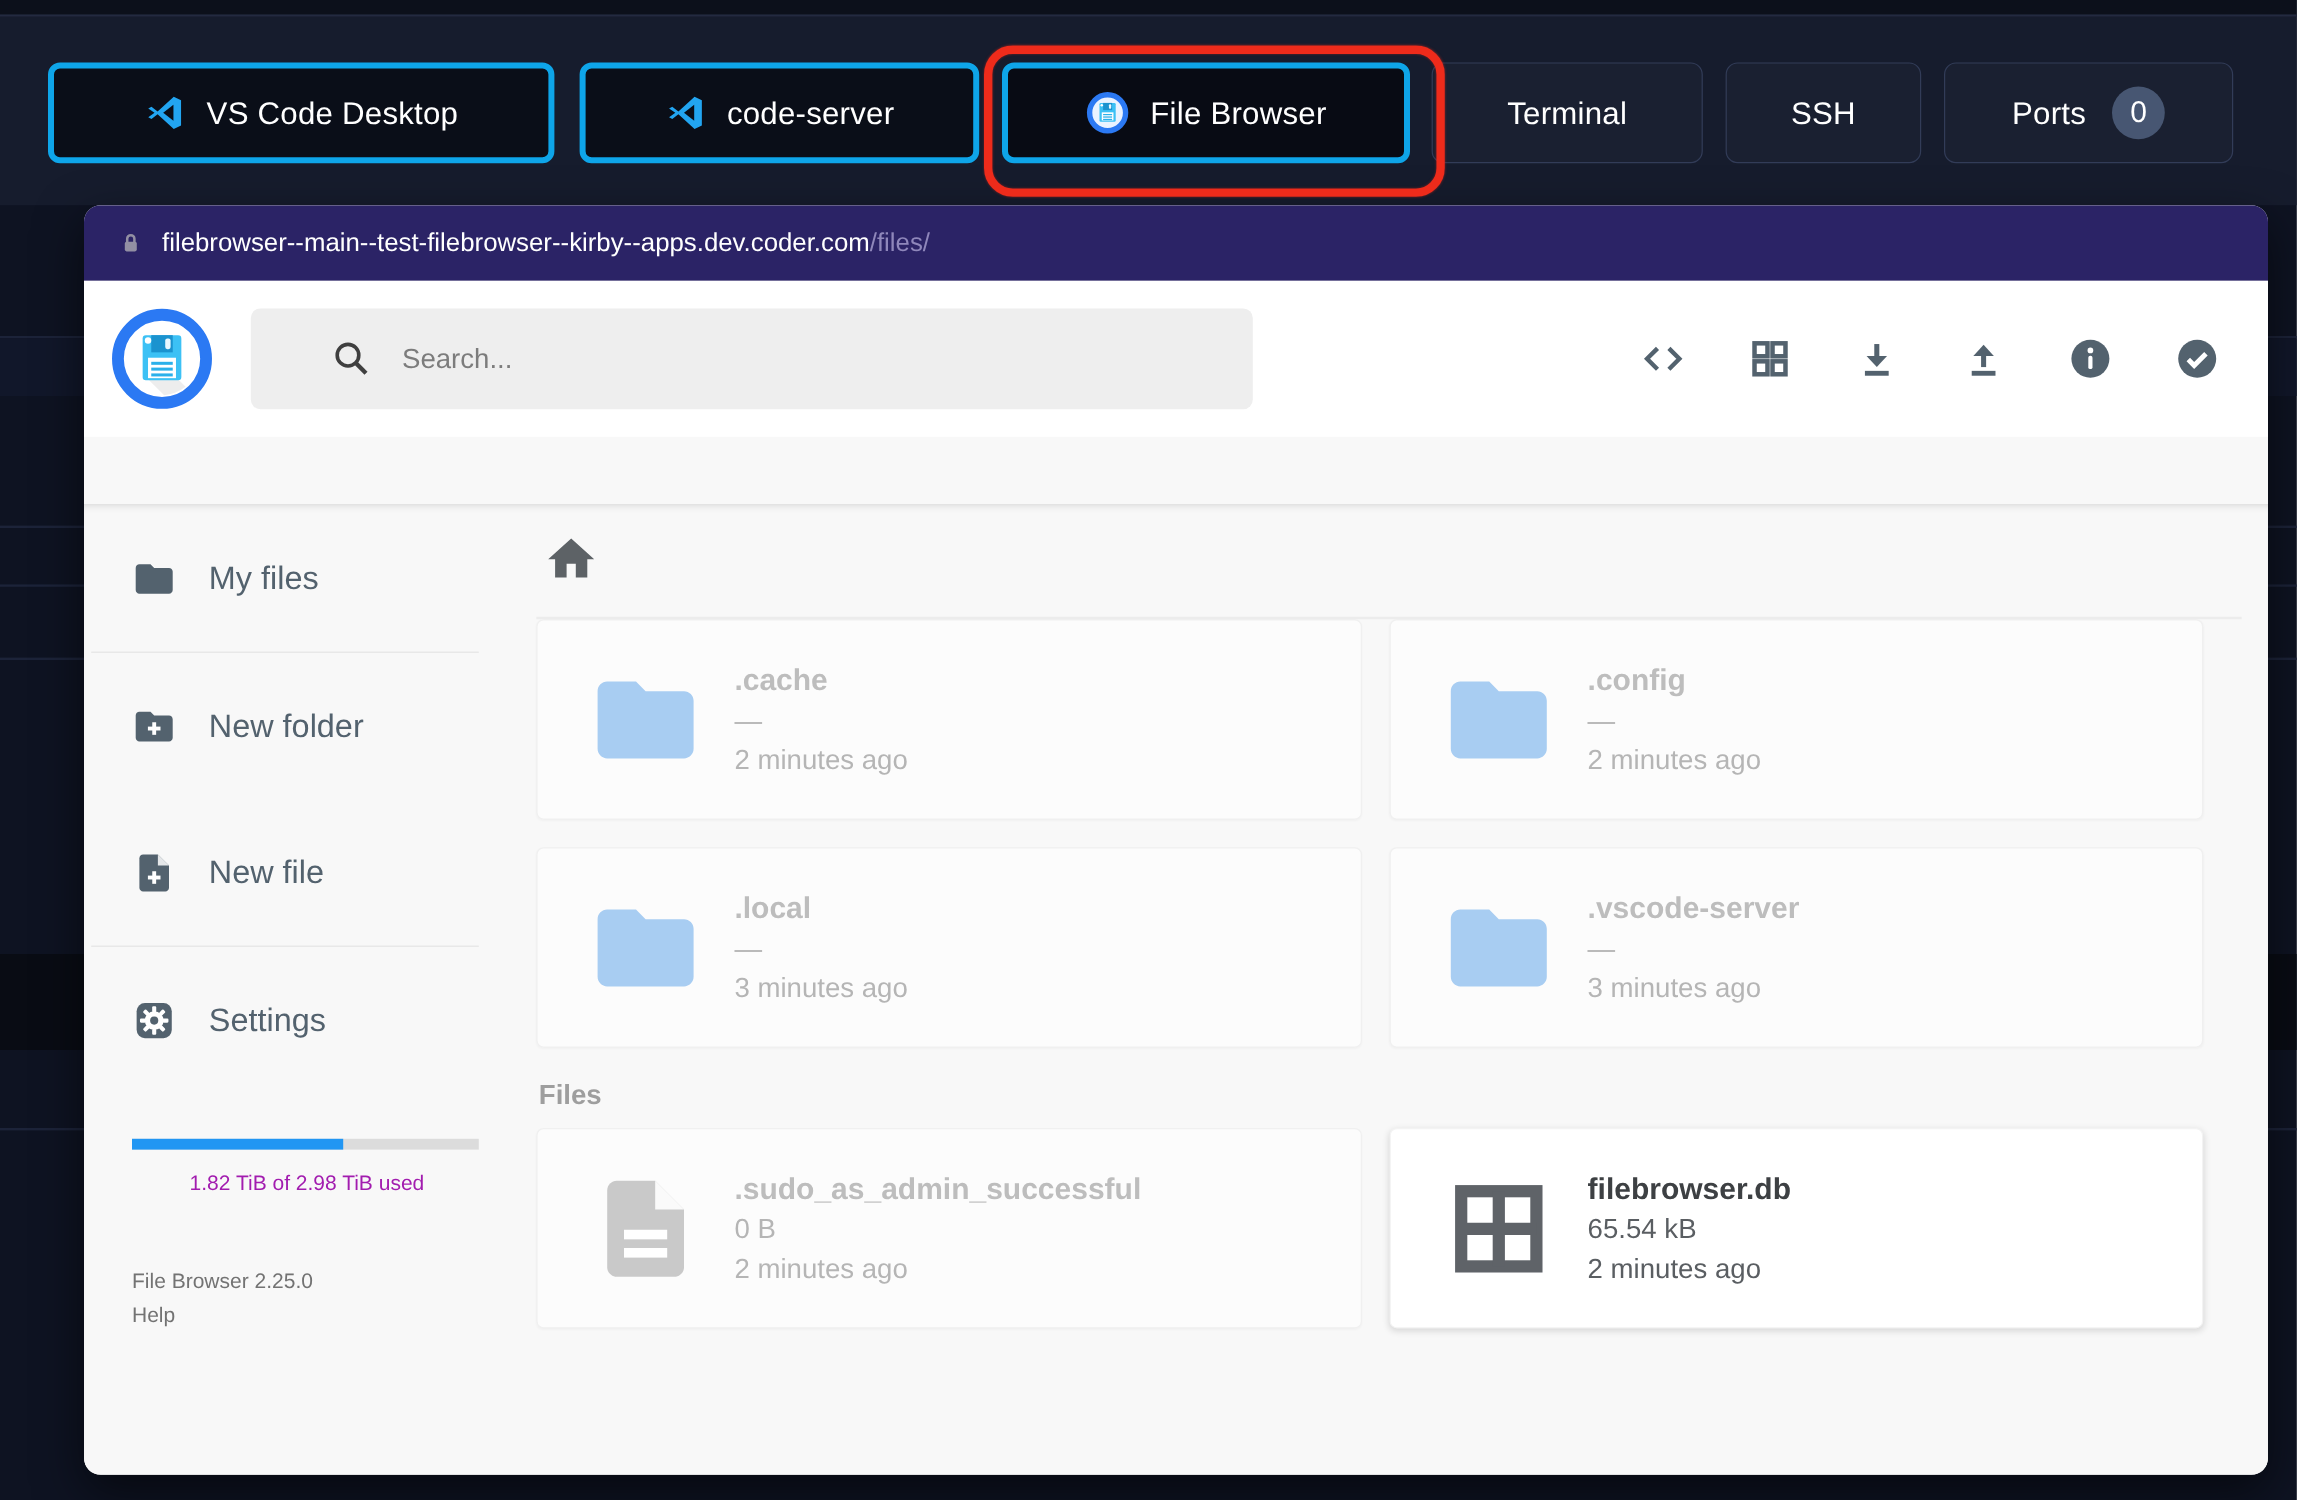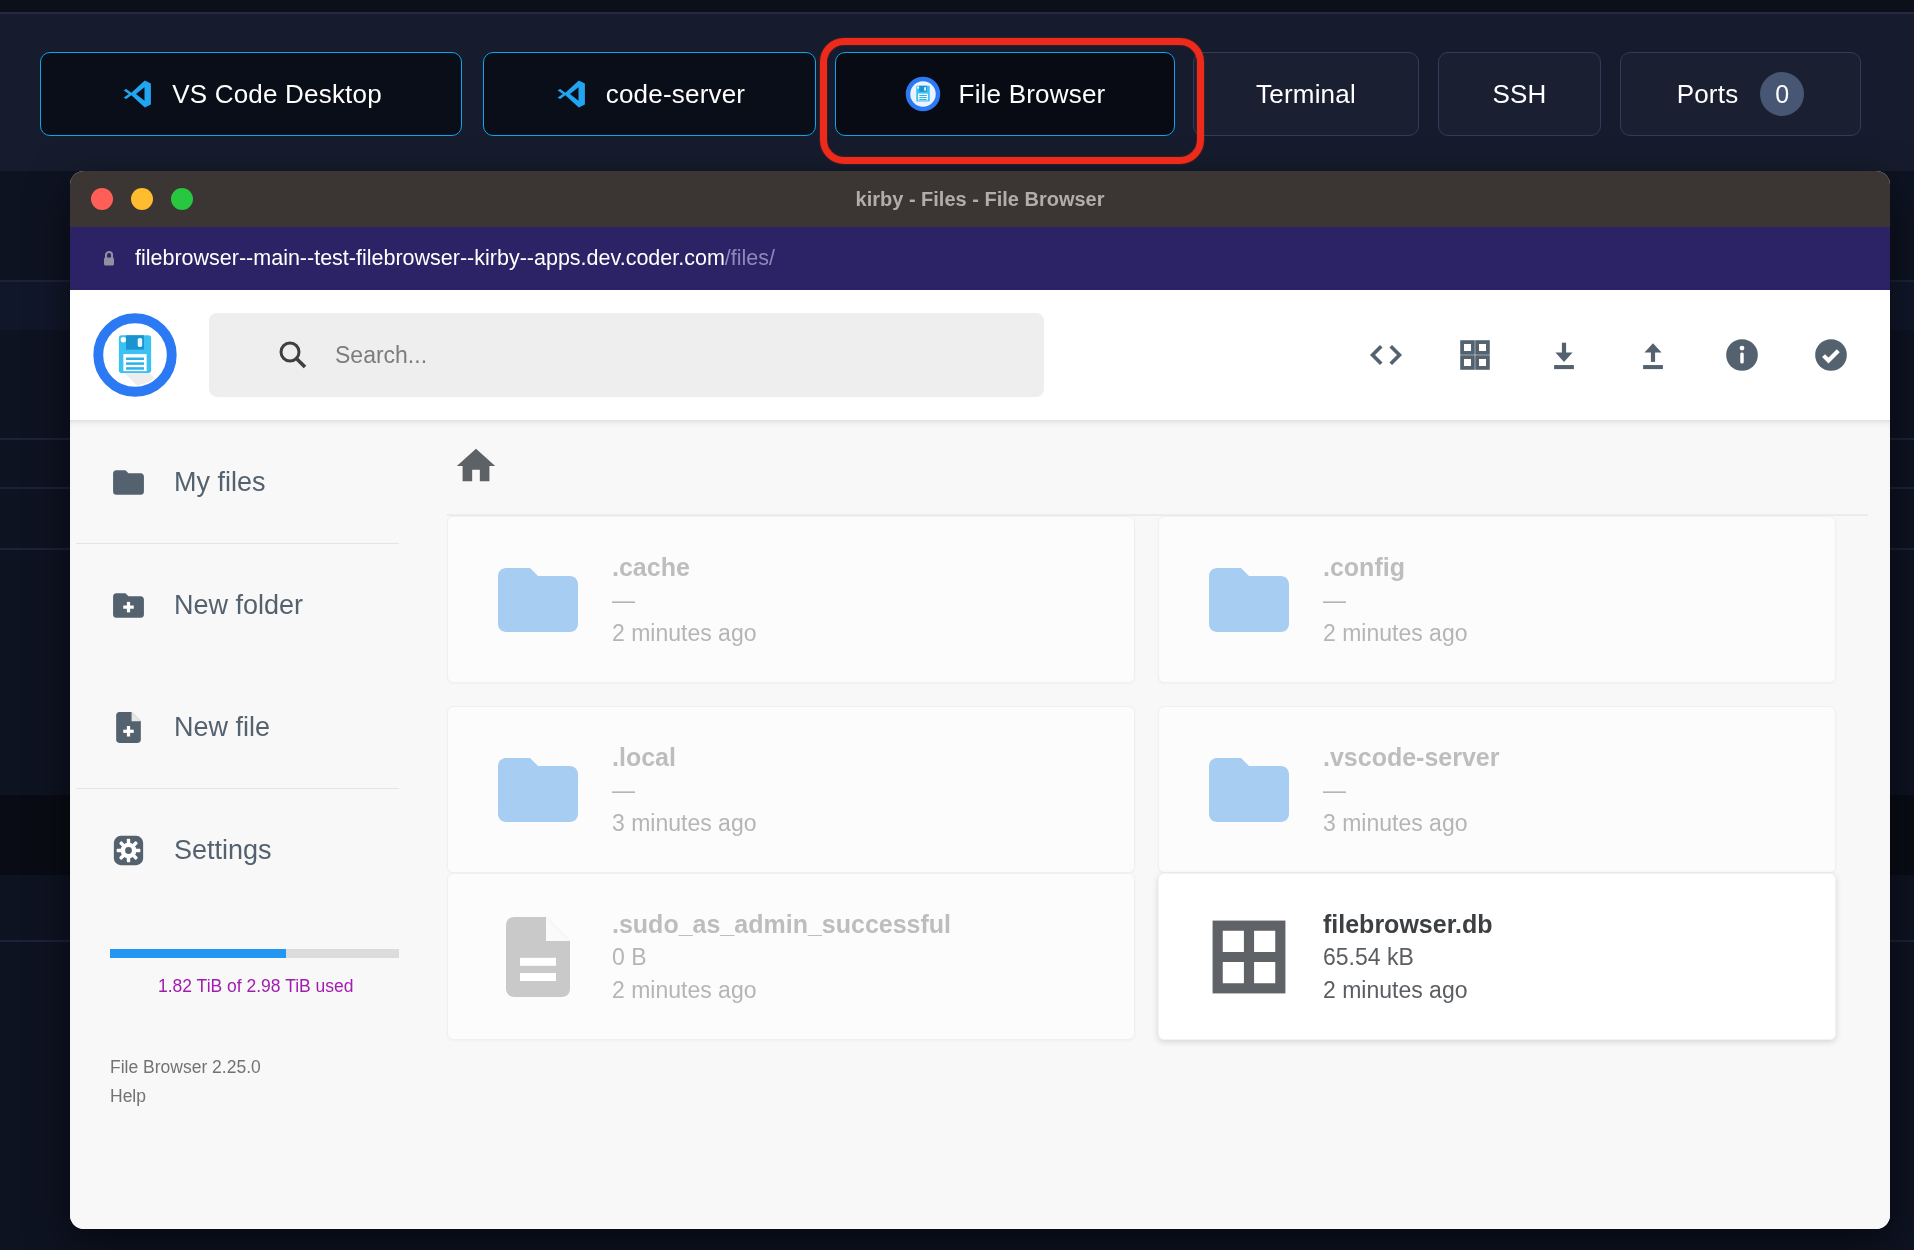--- a/index.html
+++ b/index.html
@@ -16,21 +16,21 @@
   .s-band-dark{background:#090c14;}
   .s-band-lite{background:#11172a;}
 
   
   .topstrip{position:absolute;left:0;top:0;right:0;height:12px;background:#0c101b;border-bottom:2px solid #232a40;z-index:1;}
   .topbar{position:absolute;left:0;top:14px;right:0;height:157px;background:#161c2d;z-index:1;}
   .tab{
     position:absolute;top:52px;height:84px;box-sizing:border-box;
     display:flex;align-items:center;justify-content:center;gap:18px;
     border-radius:10px;color:#fff;font-size:26px;letter-spacing:.2px;
-    border:1px solid #0ea5e9;background:#0a0e18;cursor:pointer;
+    border:5px solid #0ea5e9;background:#0a0e18;cursor:pointer;
   }
   .tab.light{background:rgba(255,255,255,0.02);border:1px solid #323c58;}
   .tab svg{flex:0 0 auto;}
   .badge{
     width:44px;height:44px;border-radius:50%;background:#475672;color:#fff;
     display:flex;align-items:center;justify-content:center;font-size:25px;
   }
   .red-ring{
     position:absolute;left:820px;top:38px;width:370px;height:112px;
     border:7px solid #ee2b1b;border-radius:24px;z-index:3;pointer-events:none;
@@ -176,26 +176,20 @@
   <span>SSH</span>
 </div>
 
 <div class="tab light ports" style="z-index:2">
   <span>Ports</span>
   <span class="badge">0</span>
 </div>
 
 <div class="window">
 
-  <div class="titlebar">
-    <span class="tl red"></span>
-    <span class="tl yellow"></span>
-    <span class="tl green"></span>
-    <div class="wtitle">kirby - Files - File Browser</div>
-  </div>
 
   <div class="urlbar">
     <svg class="lock" width="24" height="26" viewBox="0 0 24 24">
       <path d="M9 11V8a3 3 0 0 1 6 0v3" fill="none" stroke="#928fa3" stroke-width="2.1"></path>
       <rect x="7" y="10.5" width="10" height="8" rx="1.5" fill="#928fa3"></rect>
     </svg>
     <div class="urltext"><span>filebrowser--main--test-filebrowser--kirby--apps.dev.coder.com</span><span class="path">/files/</span></div>
   </div>
 
   <div class="appheader">
@@ -379,20 +373,21 @@
               </svg>
           </span>
           <span class="ctext">
             <div class="cname">.vscode-server</div>
             <div class="cmeta">—</div>
             <div class="cmeta">3 minutes ago</div>
           </span>
         </div>
       </div>
 
+      <div class="sec-title files-t">Files</div>
 
       <div class="cards">
 
         <div class="card">
           <span class="cicon">
             <svg width="96" height="100" viewBox="0 0 24 24">
               <path fill="#c9c9c9" d="M14 2H6c-1.1 0-2 .9-2 2v16c0 1.1.9 2 2 2h12c1.1 0 2-.9 2-2V8z"></path>
               <path d="M14 2v6h6z" fill="#fff" opacity=".9"></path>
               <rect x="7.5" y="12.2" width="9" height="2" fill="#fff"></rect>
               <rect x="7.5" y="16" width="9" height="2" fill="#fff"></rect>

